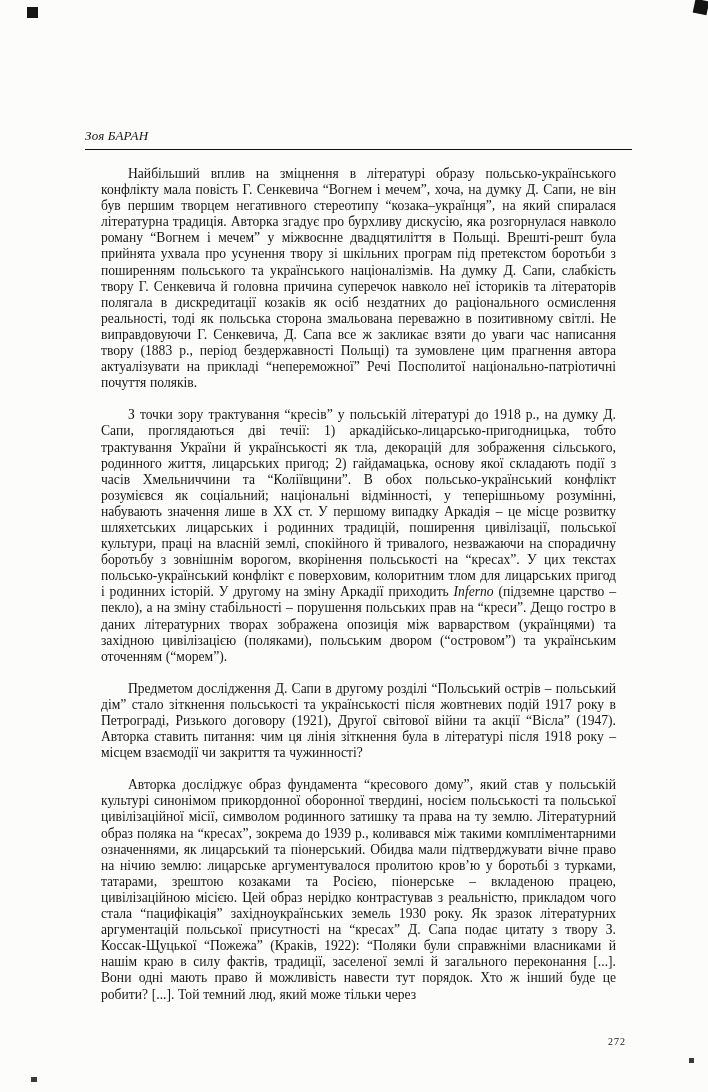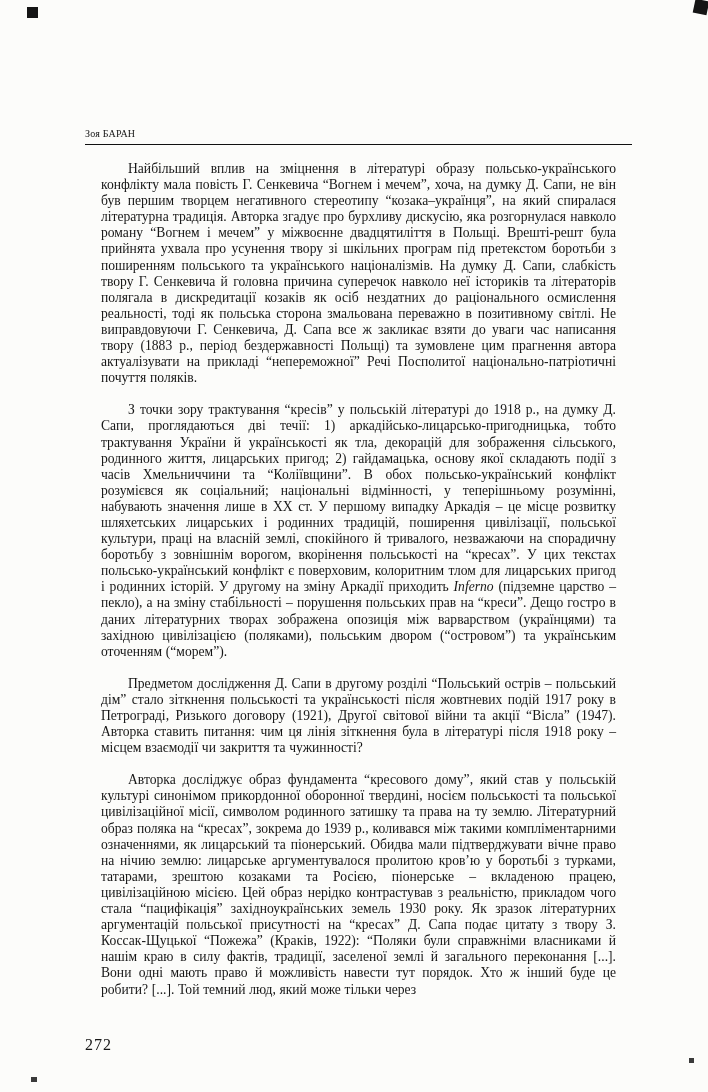--- a/index.html
+++ b/index.html
@@ -23,21 +23,22 @@
   .mark-tr { left: 694px; top: 0px; width: 14px; height: 14px; transform: rotate(12deg); }
   .mark-bl { left: 31px; top: 1077px; width: 6px; height: 5px; background:#3a3a3a; }
   .mark-br { left: 689px; top: 1058px; width: 5px; height: 5px; background:#3a3a3a; }
   .content {
     position: absolute;
     left: 85px;
     top: 128px;
     width: 547px;
   }
   .author-header {
-    font-size: 10px;
+    font-style: italic;
+    font-size: 13px;
     letter-spacing: 0.2px;
     padding-bottom: 5px;
   }
   .header-rule {
     border: 0;
     border-top: 1.7px solid #101010;
     margin: 0 0 11px 0;
   }
   .body-text p {
     margin: 16px;
@@ -46,25 +47,25 @@
     font-size: 13.6px;
     line-height: 16.1px;
     word-spacing: 0.3px;
   }
   .body-text p .em {
     font-style: italic;
     font-family: Liberation Serif, serif;
   }
   .page-number {
     position: absolute;
-    left: 85px;
+    left: 79px;
     top: 1036px;
     width: 547px;
-    text-align: left;
-    font-size: 16px;
+    text-align: right;
+    font-size: 10px;
     letter-spacing: 1px;
   }
 </style>
 </head>
 <body>
 
 <div class="page">
 
   <div class="scan-mark mark-tl"></div>
   <div class="scan-mark mark-tr"></div>

